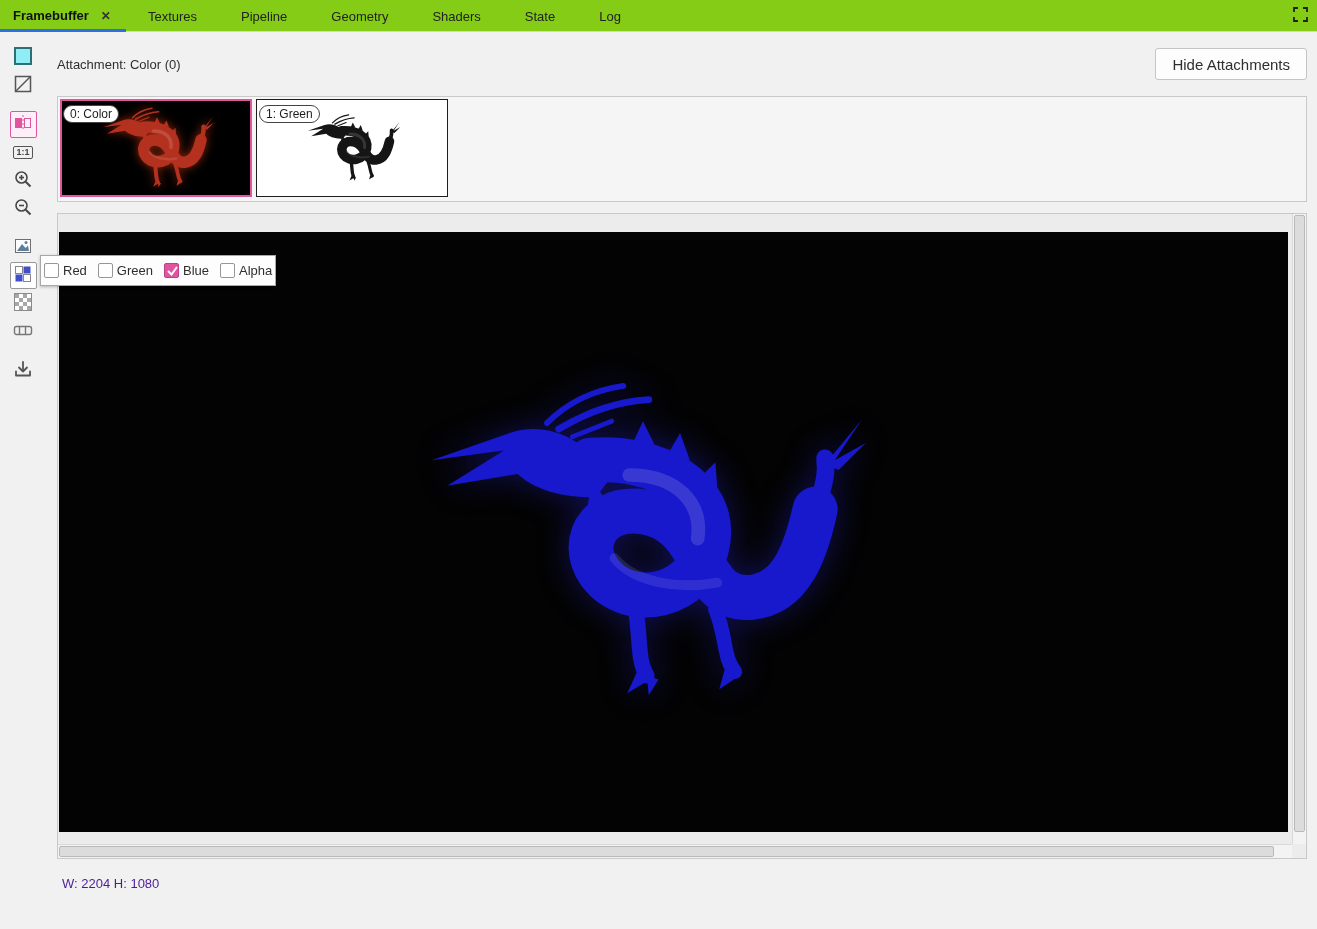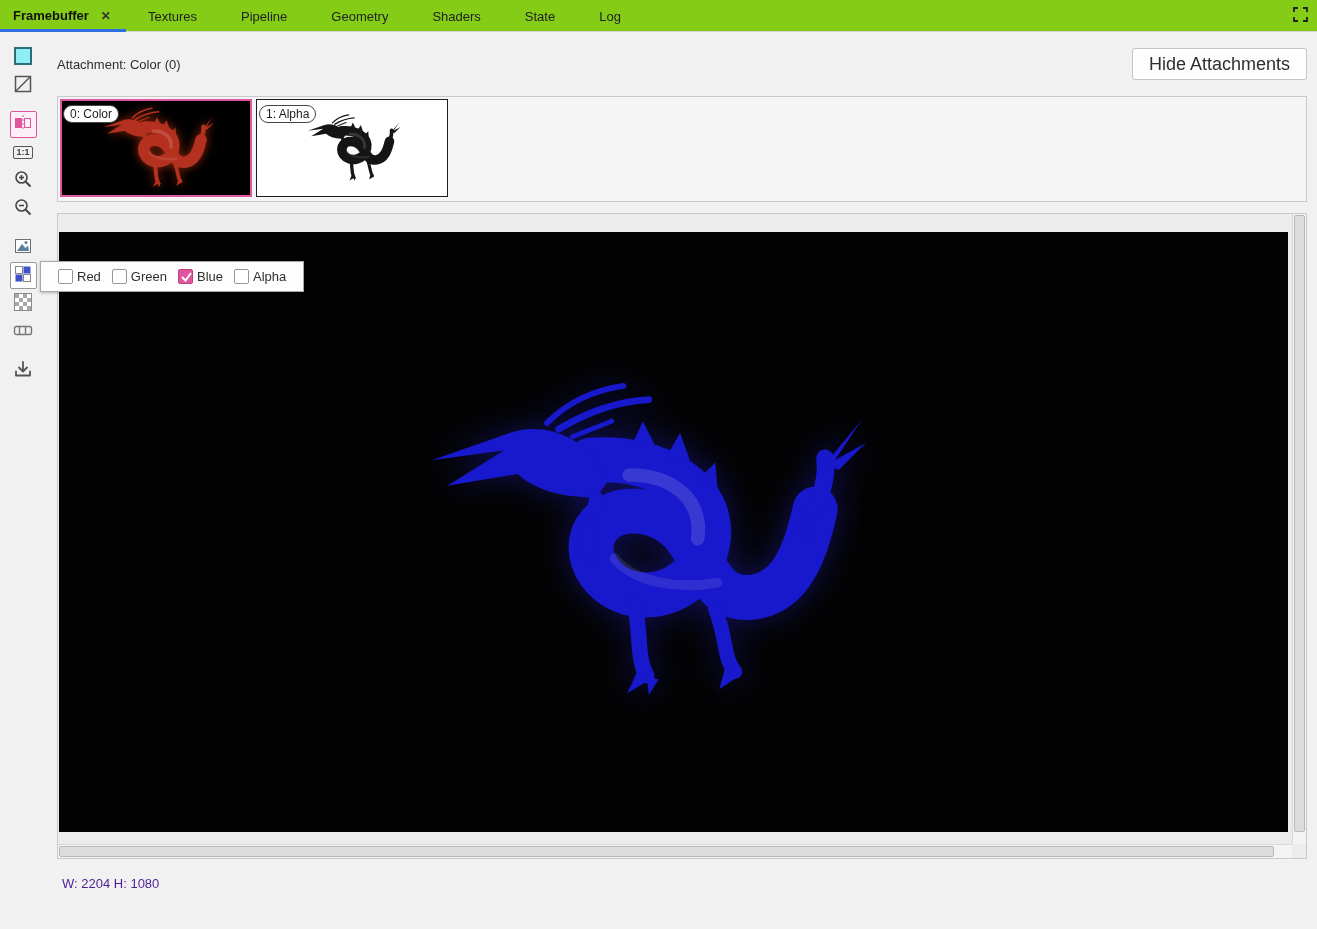--- a/index.html
+++ b/index.html
@@ -19,21 +19,21 @@
   .toolbar{position:absolute;top:32px;left:0;width:46px;bottom:0;display:flex;flex-direction:column;align-items:center;padding-top:12px}
   .tool{width:27px;height:27px;display:flex;align-items:center;justify-content:center;border:1px solid transparent;border-radius:2px;margin-bottom:1px;cursor:pointer;background:transparent}
   .tool.gap{margin-top:11px}
   .tool.pink{border-color:#df569f;background:#fdeff7}
   .tool.pressed{border-color:#999;background:#fff}
   .one2one{font-size:9px;font-weight:bold;color:#444;border:1px solid #555;border-radius:2px;padding:1px 2px;line-height:1.1}
 
   
   .attach-header{position:absolute;top:48px;left:57px;right:10px;height:32px;display:flex;align-items:center}
   .attach-title{color:#2e2e2e}
-  .hide-btn{margin-left:auto;height:32px;padding:0 16px;background:#fdfdfd;border:1px solid #c5c5c5;border-radius:3px;font-family:inherit;font-size:18px;color:#2e2e2e;cursor:pointer}
+  .hide-btn{margin-left:auto;height:32px;padding:0 16px;background:#fdfdfd;border:1px solid #c5c5c5;border-radius:3px;font-family:inherit;font-size:15px;color:#2e2e2e;cursor:pointer}
 
   
   .attach-strip{position:absolute;top:96px;left:57px;right:10px;height:106px;background:#f5f5f5;border:1px solid #c9c9c9;display:flex;align-items:flex-start;padding:2px;gap:4px}
   .thumb{position:relative;width:192px;height:98px;cursor:pointer}
   .thumb .surface{position:absolute;inset:0;display:flex;align-items:center;justify-content:center}
   .thumb.sel .surface{background:#000;border:2px solid #df569f}
   .thumb.depth .surface{background:#fff;border:1px solid #1d1d1d}
   .badge{position:absolute;top:6px;left:3px;background:#fff;border:1px solid #444;border-radius:9px;padding:1px 6px;font-size:12px;color:#1d1d1d;z-index:2;white-space:nowrap}
   .dragon-red{color:#b5311f;filter:drop-shadow(0 0 5px rgba(255,70,20,.55))}
   .dragon-dark{color:#151515}
@@ -41,21 +41,21 @@
   
   .viewer{position:absolute;top:213px;left:57px;right:10px;height:646px;border:1px solid #c9c9c9;background:#ececec}
   .canvas{position:absolute;top:18px;left:1px;width:1229px;height:600px;background:#030303;overflow:hidden;cursor:crosshair}
   .dragon-blue{position:absolute;left:345px;top:150px;color:#1818cc;filter:drop-shadow(0 0 16px rgba(35,35,210,.4))}
   .hscroll{position:absolute;left:0;right:14px;bottom:0;height:14px;background:#f3f3f3;border-top:1px solid #d9d9d9;cursor:pointer}
   .hscroll .bar{position:absolute;left:1px;top:1px;bottom:1px;width:98.5%;background:#dcdcdc;border:1px solid #b9b9b9;border-radius:2px}
   .vscroll{position:absolute;top:0;right:0;bottom:14px;width:14px;background:#f3f3f3;border-left:1px solid #d9d9d9;cursor:pointer}
   .vscroll .bar{position:absolute;top:1px;left:1px;right:1px;height:98%;background:#dcdcdc;border:1px solid #b9b9b9;border-radius:2px}
 
   
-  .channel-popup{position:absolute;top:261px;left:40px;height:31px;display:flex;gap:11px;padding:0 17px;background:#fdfdfd;border:1px solid #a8a8a8;box-shadow:0 1px 3px rgba(0,0,0,.25);z-index:6}
+  .channel-popup{position:absolute;top:255px;left:40px;height:31px;display:flex;gap:11px;padding:0 3px;background:#fdfdfd;border:1px solid #a8a8a8;box-shadow:0 1px 3px rgba(0,0,0,.25);z-index:6}
   .channel{display:flex;align-items:center;gap:4px;cursor:pointer}
   .cb{width:15px;height:15px;border:1px solid #979797;background:#fff;border-radius:2px;display:flex;align-items:center;justify-content:center}
   .channel.checked .cb{background:#df569f;border-color:#c23f85}
   .cb svg{display:none}
   .channel.checked .cb svg{display:block}
   .channel .lbl{color:#2e2e2e}
 
   
   .statusbar{position:absolute;top:876px;left:62px;color:#4c1d95}
 </style>
@@ -241,21 +241,21 @@
   <div class="attach-strip">
     <div class="thumb sel">
       <span class="badge">0: Color</span>
       <div class="surface">
         <svg class="dragon-red" width="120" height="83" viewBox="0 0 480 330">
             <use href="#dragon"></use>
           </svg>
       </div>
     </div>
     <div class="thumb depth">
-      <span class="badge">1: Alpha</span>
+      <span class="badge">1: Green</span>
       <div class="surface">
         <svg class="dragon-dark" width="100" height="69" viewBox="0 0 480 330">
             <use href="#dragon"></use>
           </svg>
       </div>
     </div>
   </div>
 
   <div class="viewer">
     <div class="canvas">

